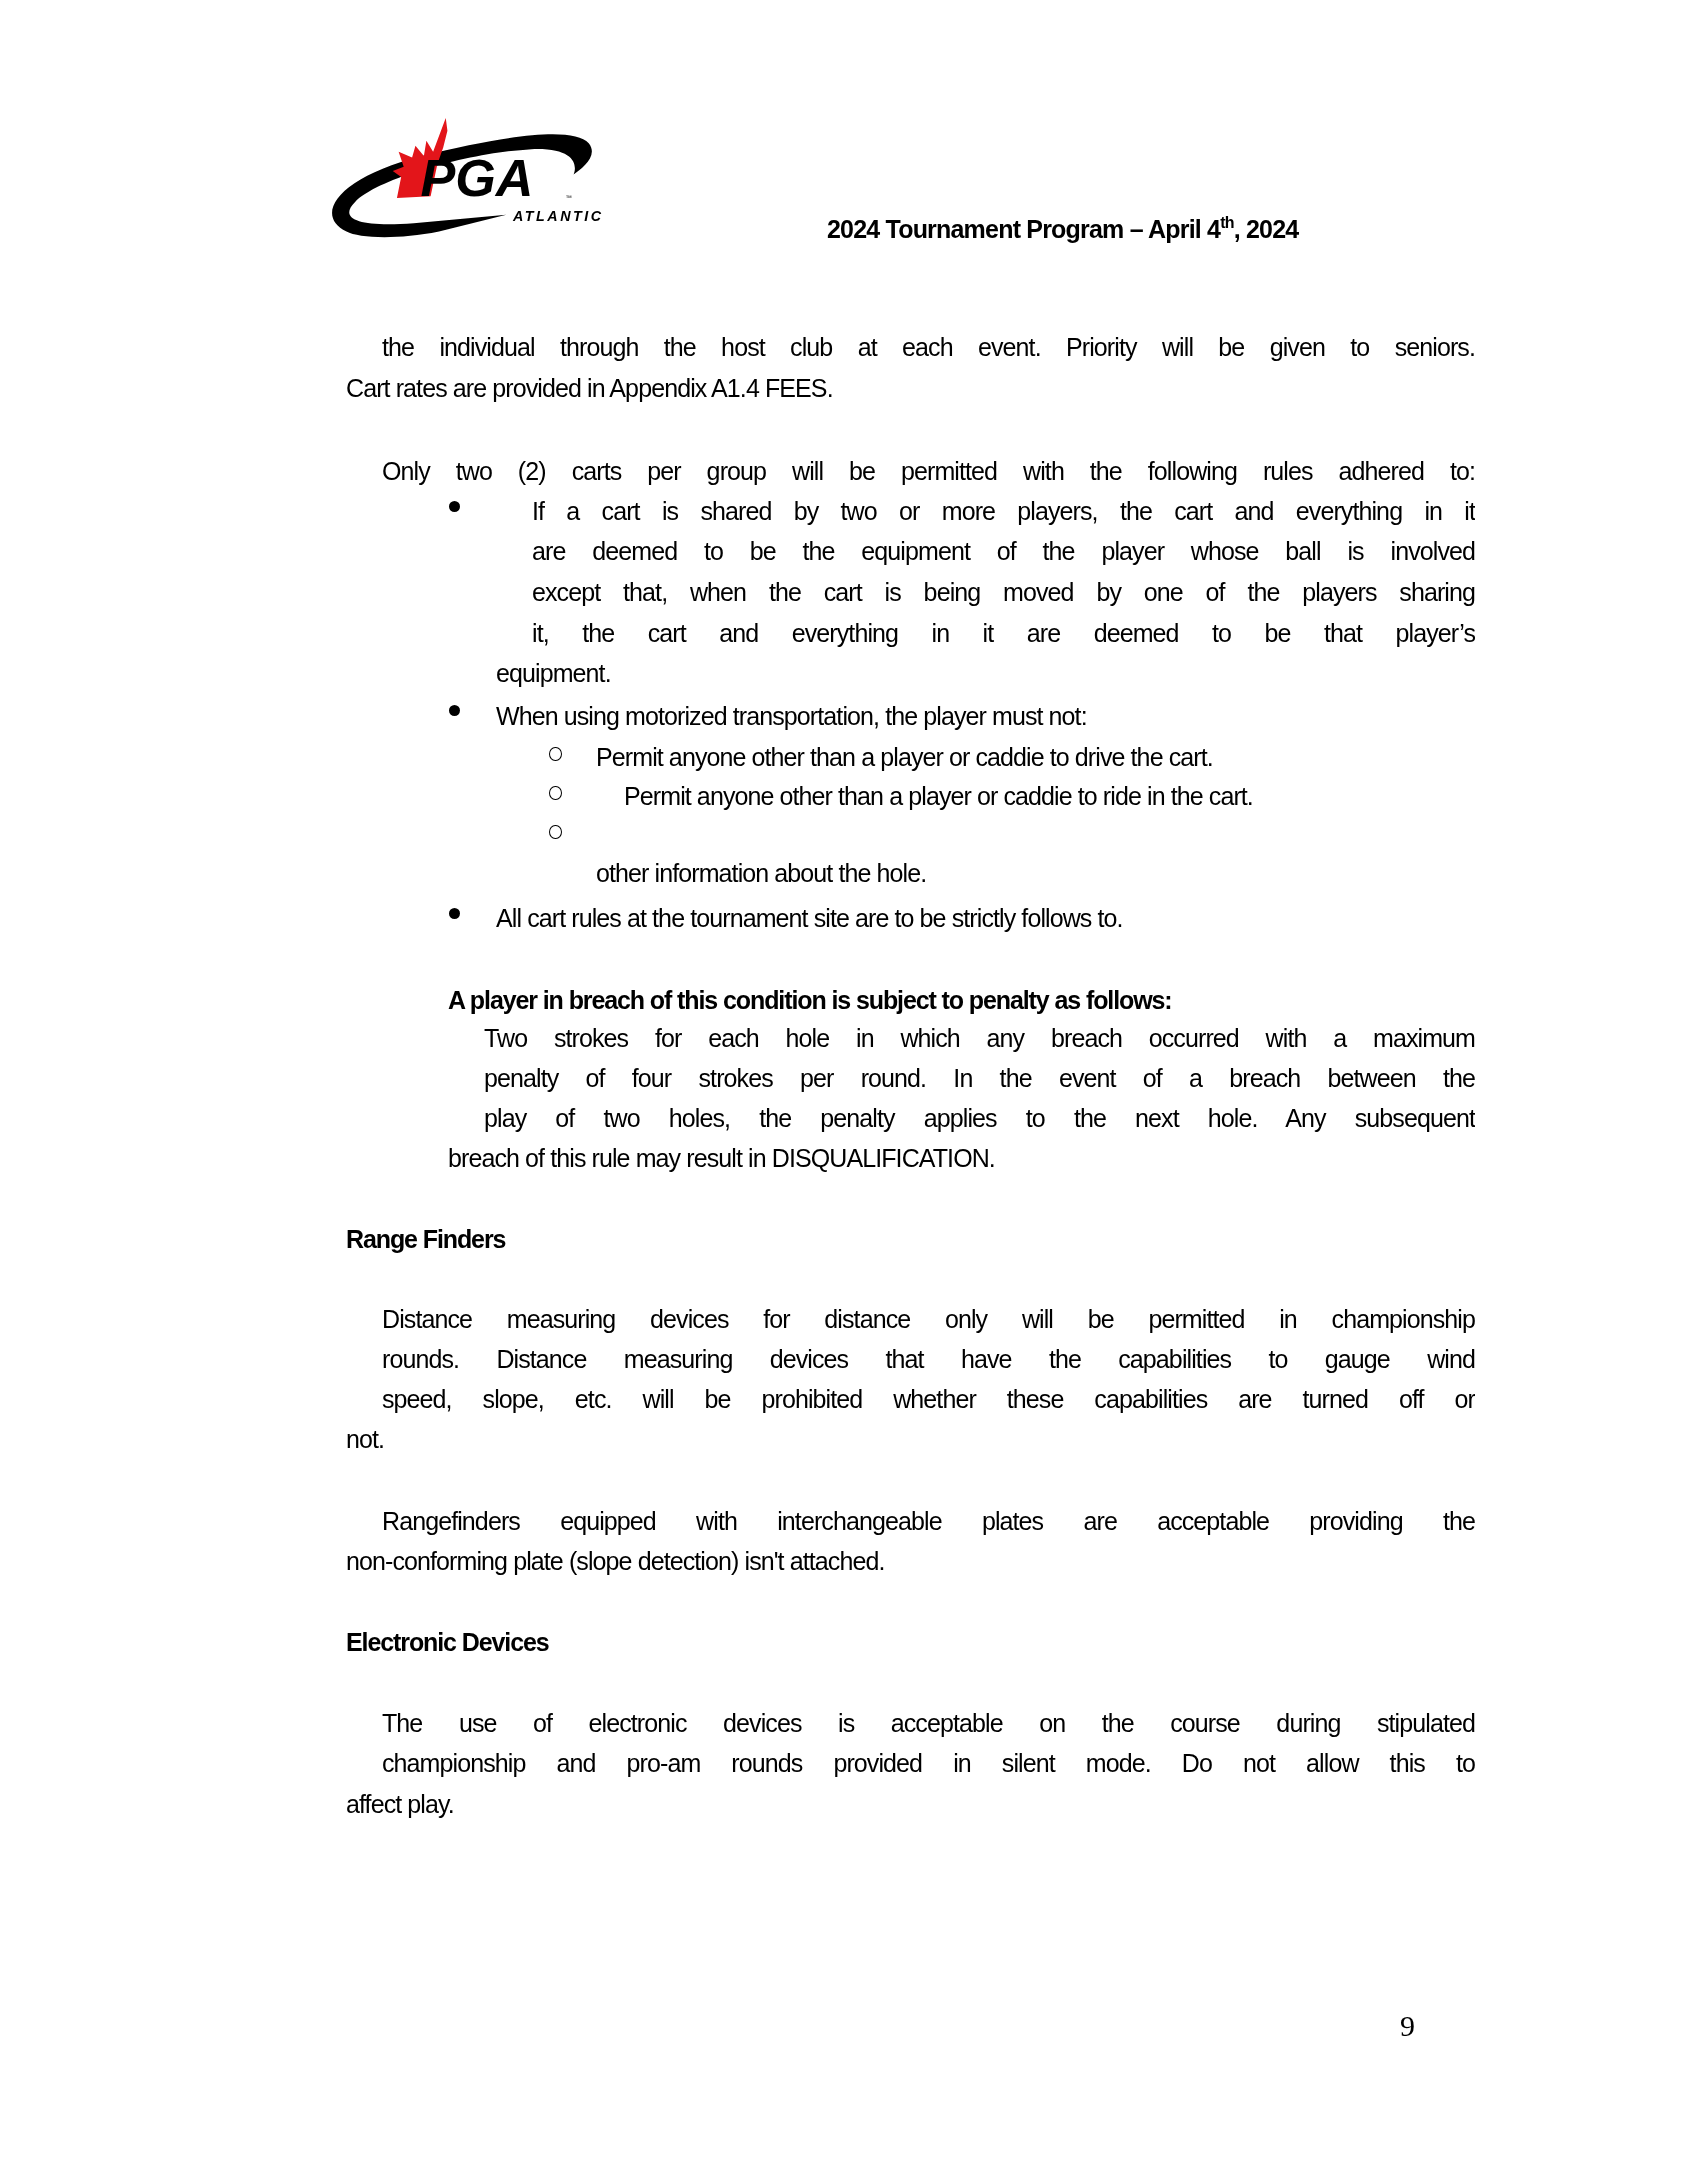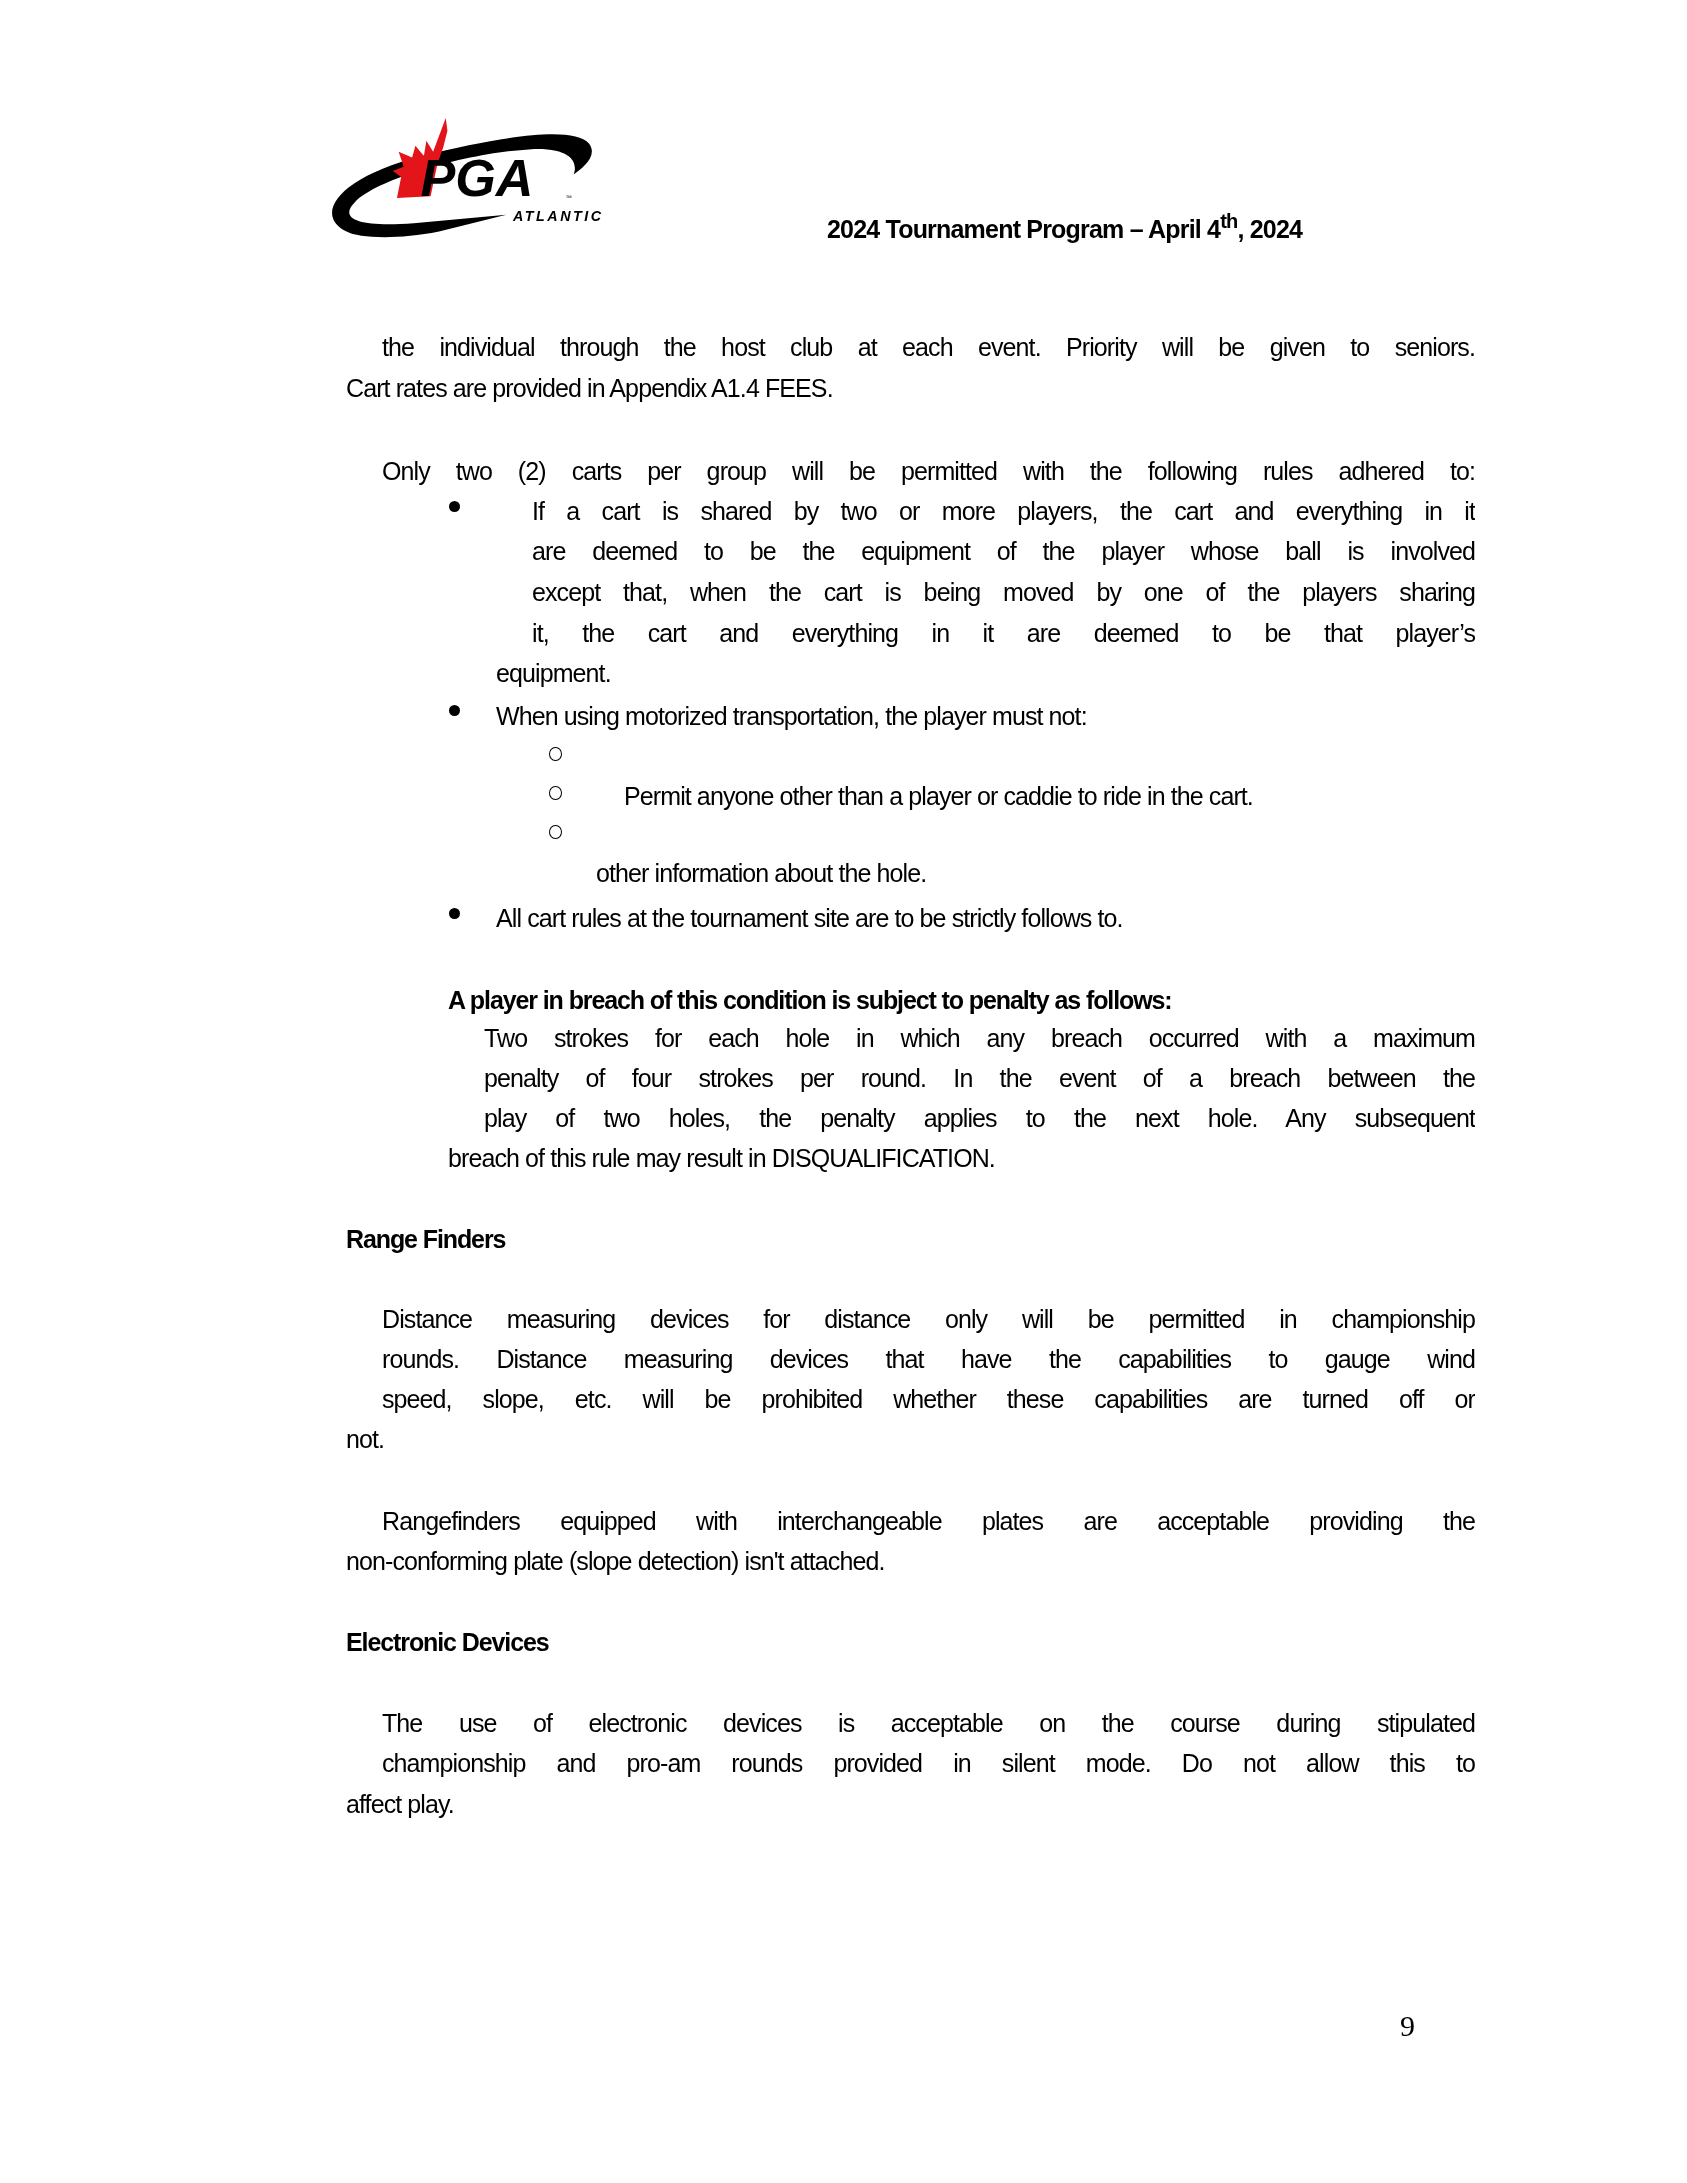--- a/index.html
+++ b/index.html
@@ -4,21 +4,21 @@
 <style>
   html, body { margin: 0; padding: 0; background: #ffffff; }
   body { width: 1687px; height: 2183px; position: relative; overflow: hidden;
          font-family: "Liberation Sans", "DejaVu Sans", sans-serif; color: #000; }
   .page { position: absolute; left: 0; top: 0; width: 1687px; height: 2183px; background: #fff; }
 
   .logo { position: absolute; left: 321px; top: 97px; width: 305px; height: 143px; }
   .header-title { position: absolute; left: 827px; top: 211px; width: 601px; height: 37px;
                   font-family: "Liberation Sans", sans-serif; font-weight: bold; font-size: 25px;
                   letter-spacing: -0.8px; white-space: nowrap; line-height: 37px; }
-  .header-title sup { font-size: 20px; line-height: 0; vertical-align: 10px; }
+  .header-title sup { font-size: 16px; line-height: 0; vertical-align: 10px; }
 
   .line { position: absolute; height: 34px; line-height: 34px; font-size: 25px; white-space: nowrap;
           letter-spacing: -0.9px; }
   .line.j { text-align: justify; text-align-last: justify; white-space: normal; overflow: hidden; margin-left: 36px; }
   .bold { font-weight: bold; letter-spacing: -1.1px; }
 
   .bullet-disc { position: absolute; width: 11px; height: 11px; border-radius: 50%; background: #000; }
   .bullet-circle { position: absolute; width: 12.7px; height: 14.3px; border-radius: 50%; border: 1.7px solid #000; box-sizing: border-box; }
 
   .page-number { position: absolute; left: 1400px; top: 2009px; width: 34px; height: 34px;
@@ -53,20 +53,21 @@
   <div class="line j" style="left:496px; top:494px; width:943px;">If a cart is shared by two or more players, the cart and everything in it</div>
   <div class="line j" style="left:496px; top:534px; width:943px;">are deemed to be the equipment of the player whose ball is involved</div>
   <div class="line j" style="left:496px; top:575px; width:943px;">except that, when the cart is being moved by one of the players sharing</div>
   <div class="line j" style="left:496px; top:616px; width:943px;">it, the cart and everything in it are deemed to be that player’s</div>
   <div class="line" style="left:496px; top:656px;">equipment.</div>
 
   <span class="bullet-disc" style="left:449px; top:705px;"></span>
   <div class="line" style="left:496px; top:699px;">When using motorized transportation, the player must not:</div>
 
   <span class="bullet-circle" style="left:549px; top:747px;"></span>
+  <div class="line" style="left:596px; top:740px;">Permit anyone other than a player or caddie to drive the cart.</div>
 
   <span class="bullet-circle" style="left:549px; top:786px;"></span>
   <div class="line" style="left:596px; top:779px;margin-left:28px;">Permit anyone other than a player or caddie to ride in the cart.</div>
 
   <span class="bullet-circle" style="left:549px; top:825px;"></span>
   <div class="line" style="left:596px; top:856px;">other information about the hole.</div>
 
   <span class="bullet-disc" style="left:449px; top:908px;"></span>
   <div class="line" style="left:496px; top:901px;">All cart rules at the tournament site are to be strictly follows to.</div>
 

